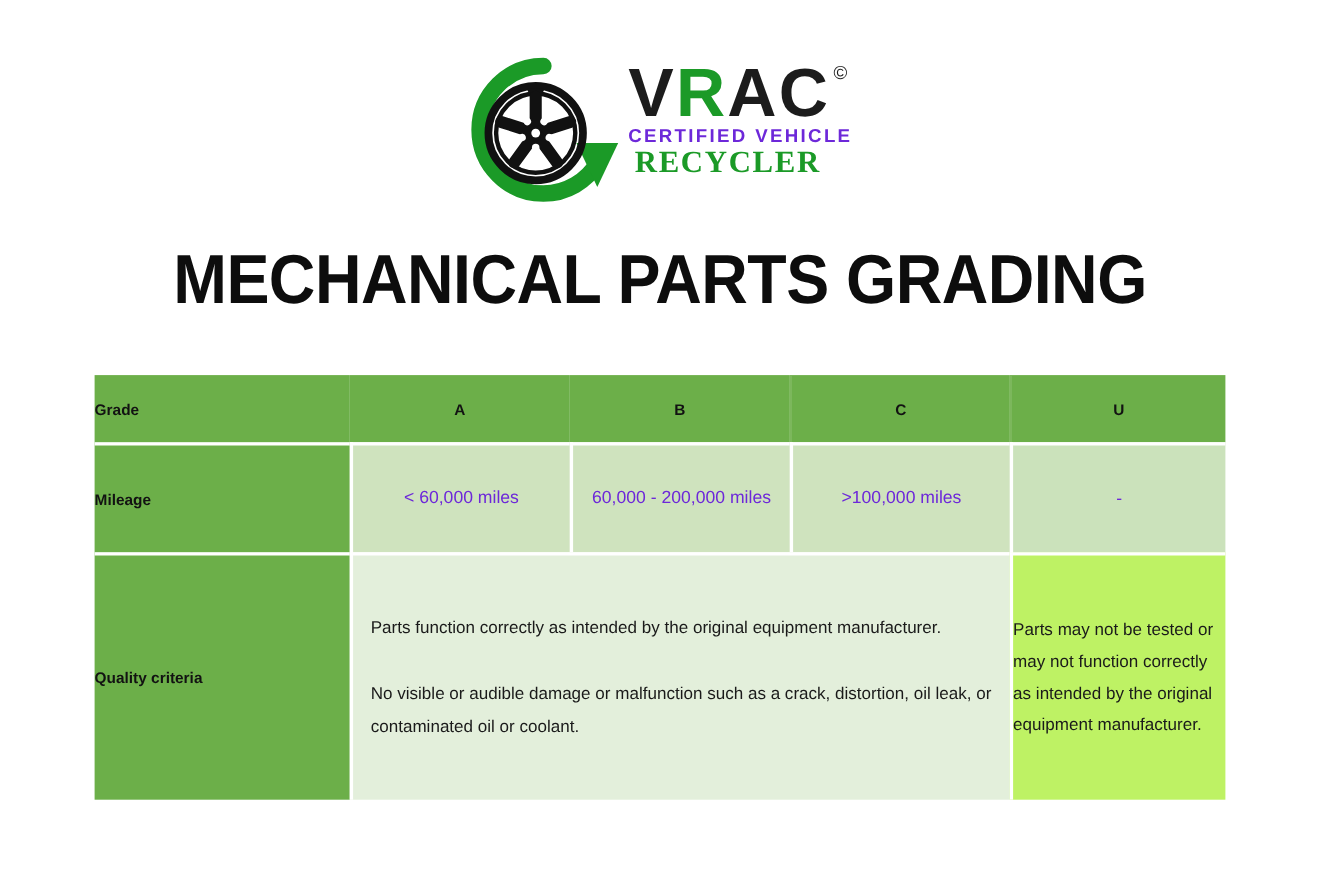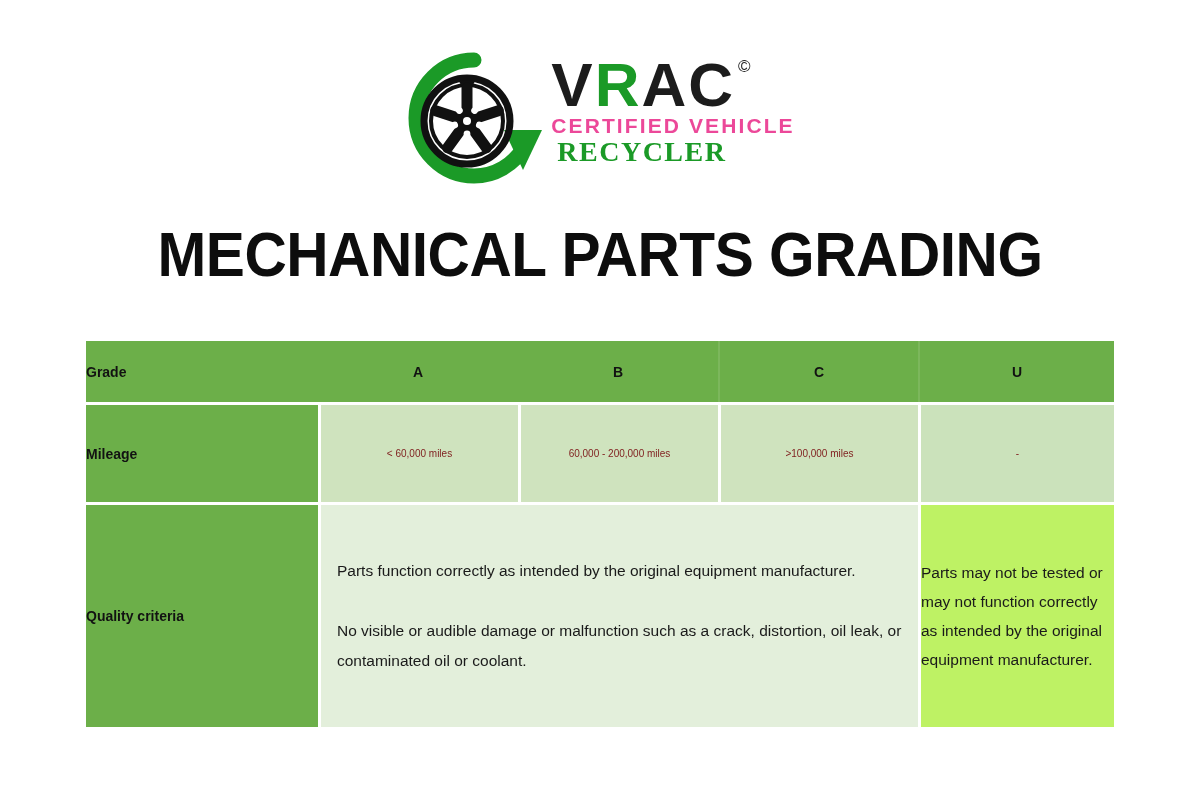--- a/index.html
+++ b/index.html
@@ -61,23 +61,23 @@
     font-size: 17px;
     line-height: 1;
     color: #1c1c1c;
     margin-left: 3px;
     margin-top: 2px;
     font-weight: normal;
   }
   .wm-row2 {
     font-family: "Liberation Sans", sans-serif;
     font-weight: bold;
-    font-size: 21px;
+    font-size: 17px;
     letter-spacing: 2.1px;
-    color: #ec4899;
+    color: #6d28d9;
     white-space: nowrap;
     margin-top: 2px;
     line-height: 1.05;
   }
   .wm-row3 {
     font-family: Liberation Serif, serif;
     font-weight: bold;
     font-size: 28px;
     letter-spacing: 1.5px;
     color: #1b9a27;
@@ -148,22 +148,22 @@
     font-size: 14px;
     text-align: left;
     padding-left: 14px;
     border-top: 3px solid #ffffff;
   }
 
   .cell-mileage {
     background: #CFE3BE;
     height: 97px;
     text-align: center;
-    font-size: 10px;
-    color: #7f1d1d;
+    font-size: 16px;
+    color: #6d28d9;
     line-height: 1.9;
     border-top: 3px solid #ffffff;
     border-left: 3px solid #ffffff;
   }
   .cell-mileage.u {
     background: #CBE2BB;
     vertical-align: top;
     padding-top: 18px;
     line-height: 1.2;
   }

